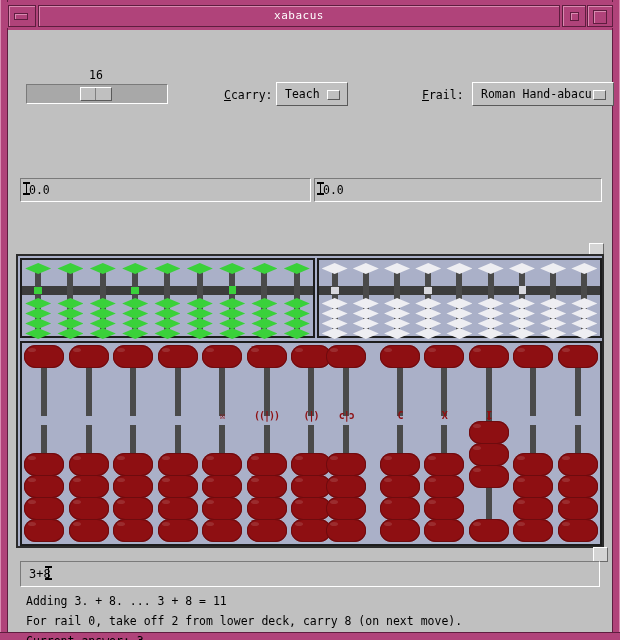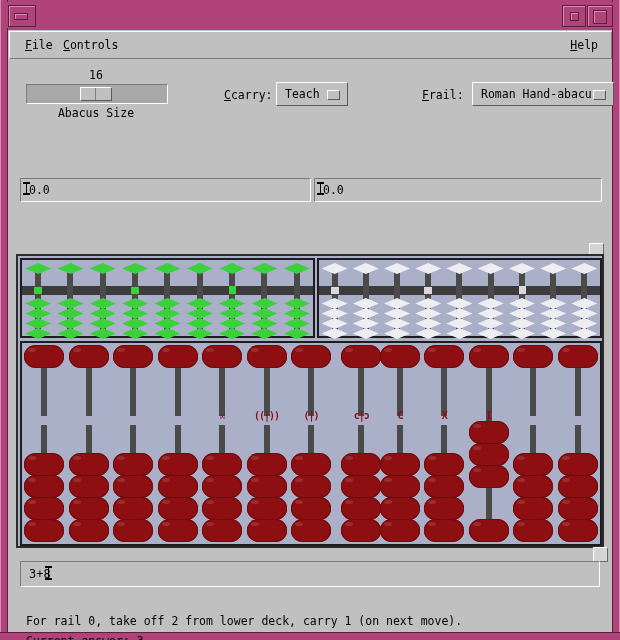--- a/index.html
+++ b/index.html
@@ -212,44 +212,41 @@
 
   <div id="frame-outer-top" class="frame-edge"></div>
   <div id="frame-outer-left" class="frame-edge"></div>
   <div id="frame-outer-right" class="frame-edge"></div>
   <div id="frame-outer-bottom" class="frame-edge"></div>
 
   <div id="title-bar">
     <div class="titlebtn" id="titlebtn-minimize">
       <div class="glyph"></div>
     </div>
+    <div id="title-inner">
+      <div id="title-text">xabacus</div>
+    </div>
     <div class="titlebtn" id="titlebtn-maximize-small">
       <div class="glyph"></div>
     </div>
     <div class="titlebtn" id="titlebtn-maximize">
       <div class="glyph"></div>
     </div>
   </div>
 
   <div id="client">
 
-    <div id="menu-bar">
-      <div class="menu-item" id="menu-file"><span class="mn">F</span><span>ile</span></div>
-      <div class="menu-item" id="menu-controls"><span class="mn">C</span><span>ontrols</span></div>
-      <div class="menu-item" id="menu-help"><span class="mn">H</span><span>elp</span></div>
-    </div>
 
     <div id="controls-row">
       <div id="size-value">16</div>
       <div id="abacus-size-slider">
         <div id="slider-thumb" style="left: 53px;">
             <div class="notch"></div>
           </div>
       </div>
-      <div id="size-label">Abacus Size</div>
 
       <div class="opt-label" id="choice-label"><span class="mn">C</span><span>carry:</span></div>
       <div class="optionmenu" id="choice-menu">
         <span class="omtext">Teach</span>
         <span class="omarrow"></span>
       </div>
 
       <div class="opt-label" id="format-label"><span class="mn">F</span><span>rail:</span></div>
       <div class="optionmenu" id="format-menu">
         <span class="omtext">Roman Hand-abacus</span>
@@ -665,21 +662,21 @@
             <div class="rail" style="left: 266.769px; width: 44.4615px;">
               <div class="bead" style="top: 2px;"></div>
               <div class="rod" style="top: 25px; height: 48px;"></div>
               <div class="rail-label">(|)</div>
               <div class="rod" style="top: 82px; bottom: 2px;"></div>
               <div class="bead" style="bottom: 2px;"></div>
               <div class="bead" style="bottom: 24px;"></div>
               <div class="bead" style="bottom: 46px;"></div>
               <div class="bead" style="bottom: 68px;"></div>
             </div>
-            <div class="rail" style="left: 317px; width: 44.4615px;">
+            <div class="rail" style="left: 302px; width: 44.4615px;">
               <div class="bead" style="top: 2px;"></div>
               <div class="rod" style="top: 25px; height: 48px;"></div>
               <div class="rail-label">c|ɔ</div>
               <div class="rod" style="top: 82px; bottom: 2px;"></div>
               <div class="bead" style="bottom: 2px;"></div>
               <div class="bead" style="bottom: 24px;"></div>
               <div class="bead" style="bottom: 46px;"></div>
               <div class="bead" style="bottom: 68px;"></div>
             </div>
             <div class="rail" style="left: 355.692px; width: 44.4615px;">
@@ -734,18 +731,19 @@
           </div>
       </div>
       <div class="scroll-handle" id="scroll-handle-bottom"></div>
     </div>
 
     <div id="bottom-area">
       <div id="command-entry">
         <span class="txt">3+8</span>
         <span id="command-caret"></span>
       </div>
-      <div class="statusline" id="status-1">For rail 0, take off 2 from lower deck, carry 1 (on next move).</div>
+      <div class="statusline" id="status-0">Adding 3. + 8. ... 3 + 8 = 11</div>
+      <div class="statusline" id="status-1">For rail 0, take off 2 from lower deck, carry 8 (on next move).</div>
       <div class="statusline" id="status-2">Current answer: 3.</div>
     </div>
 
   </div>
 </div>
 
 </body></html>

